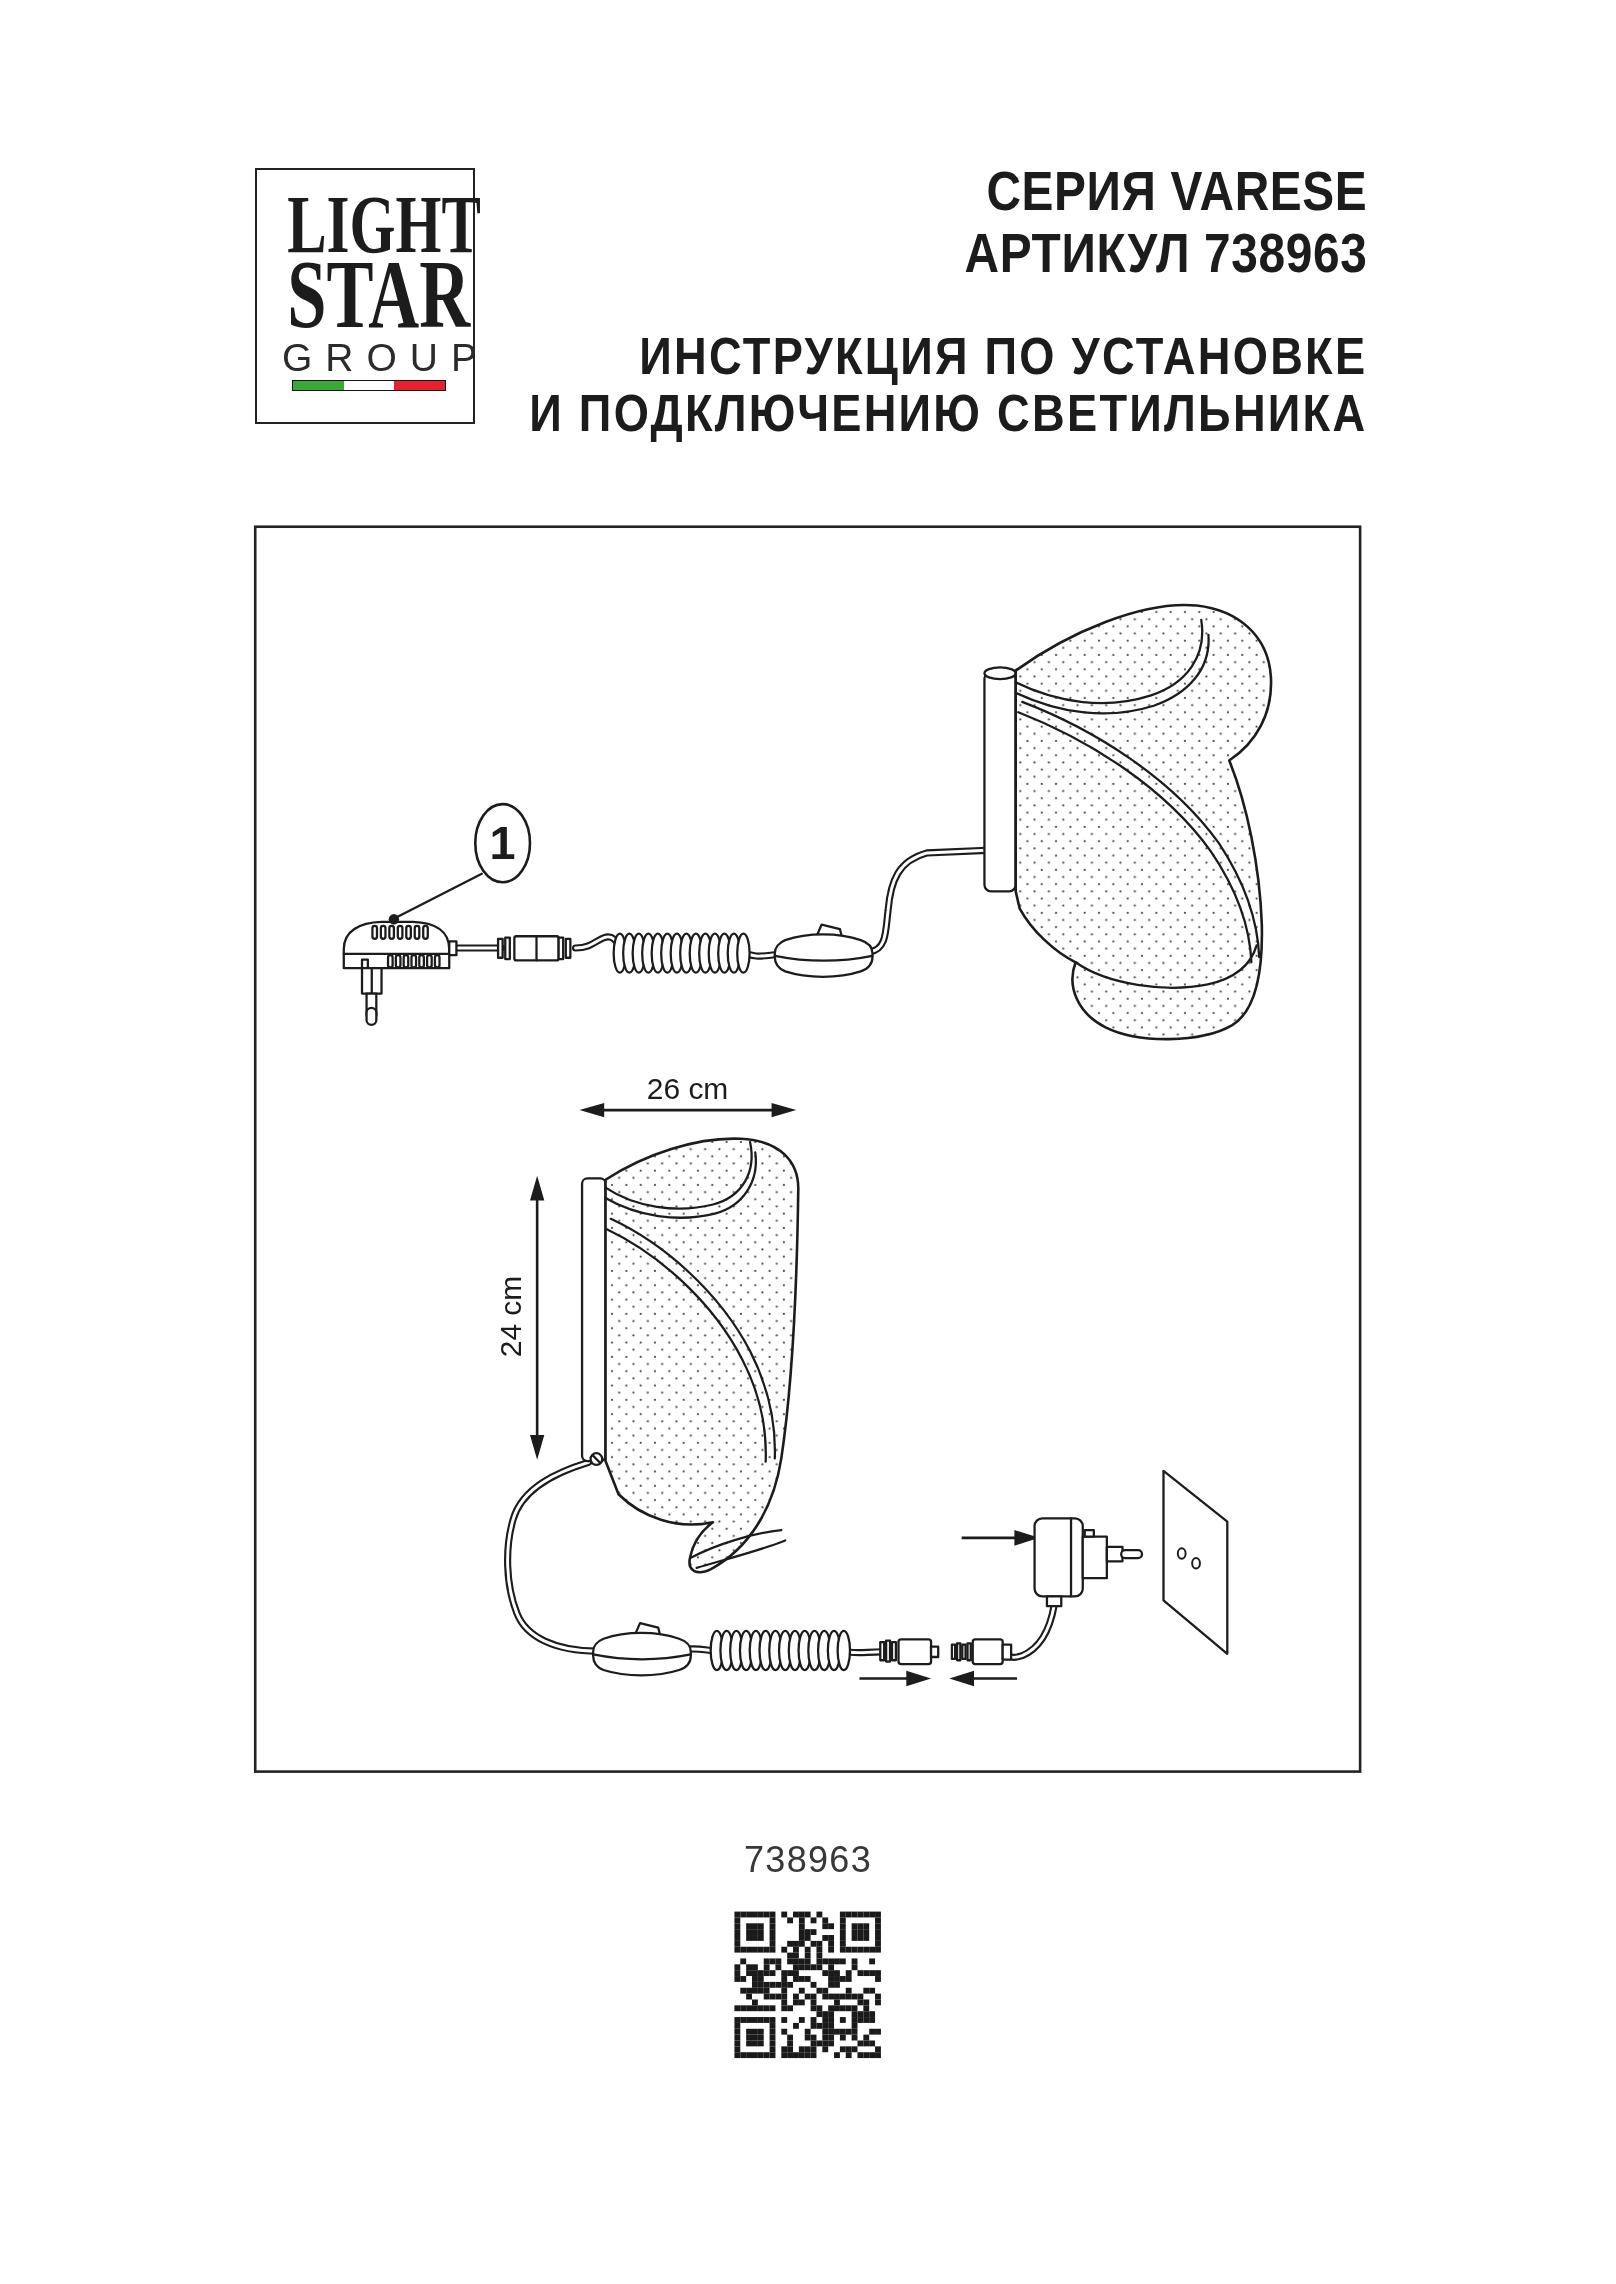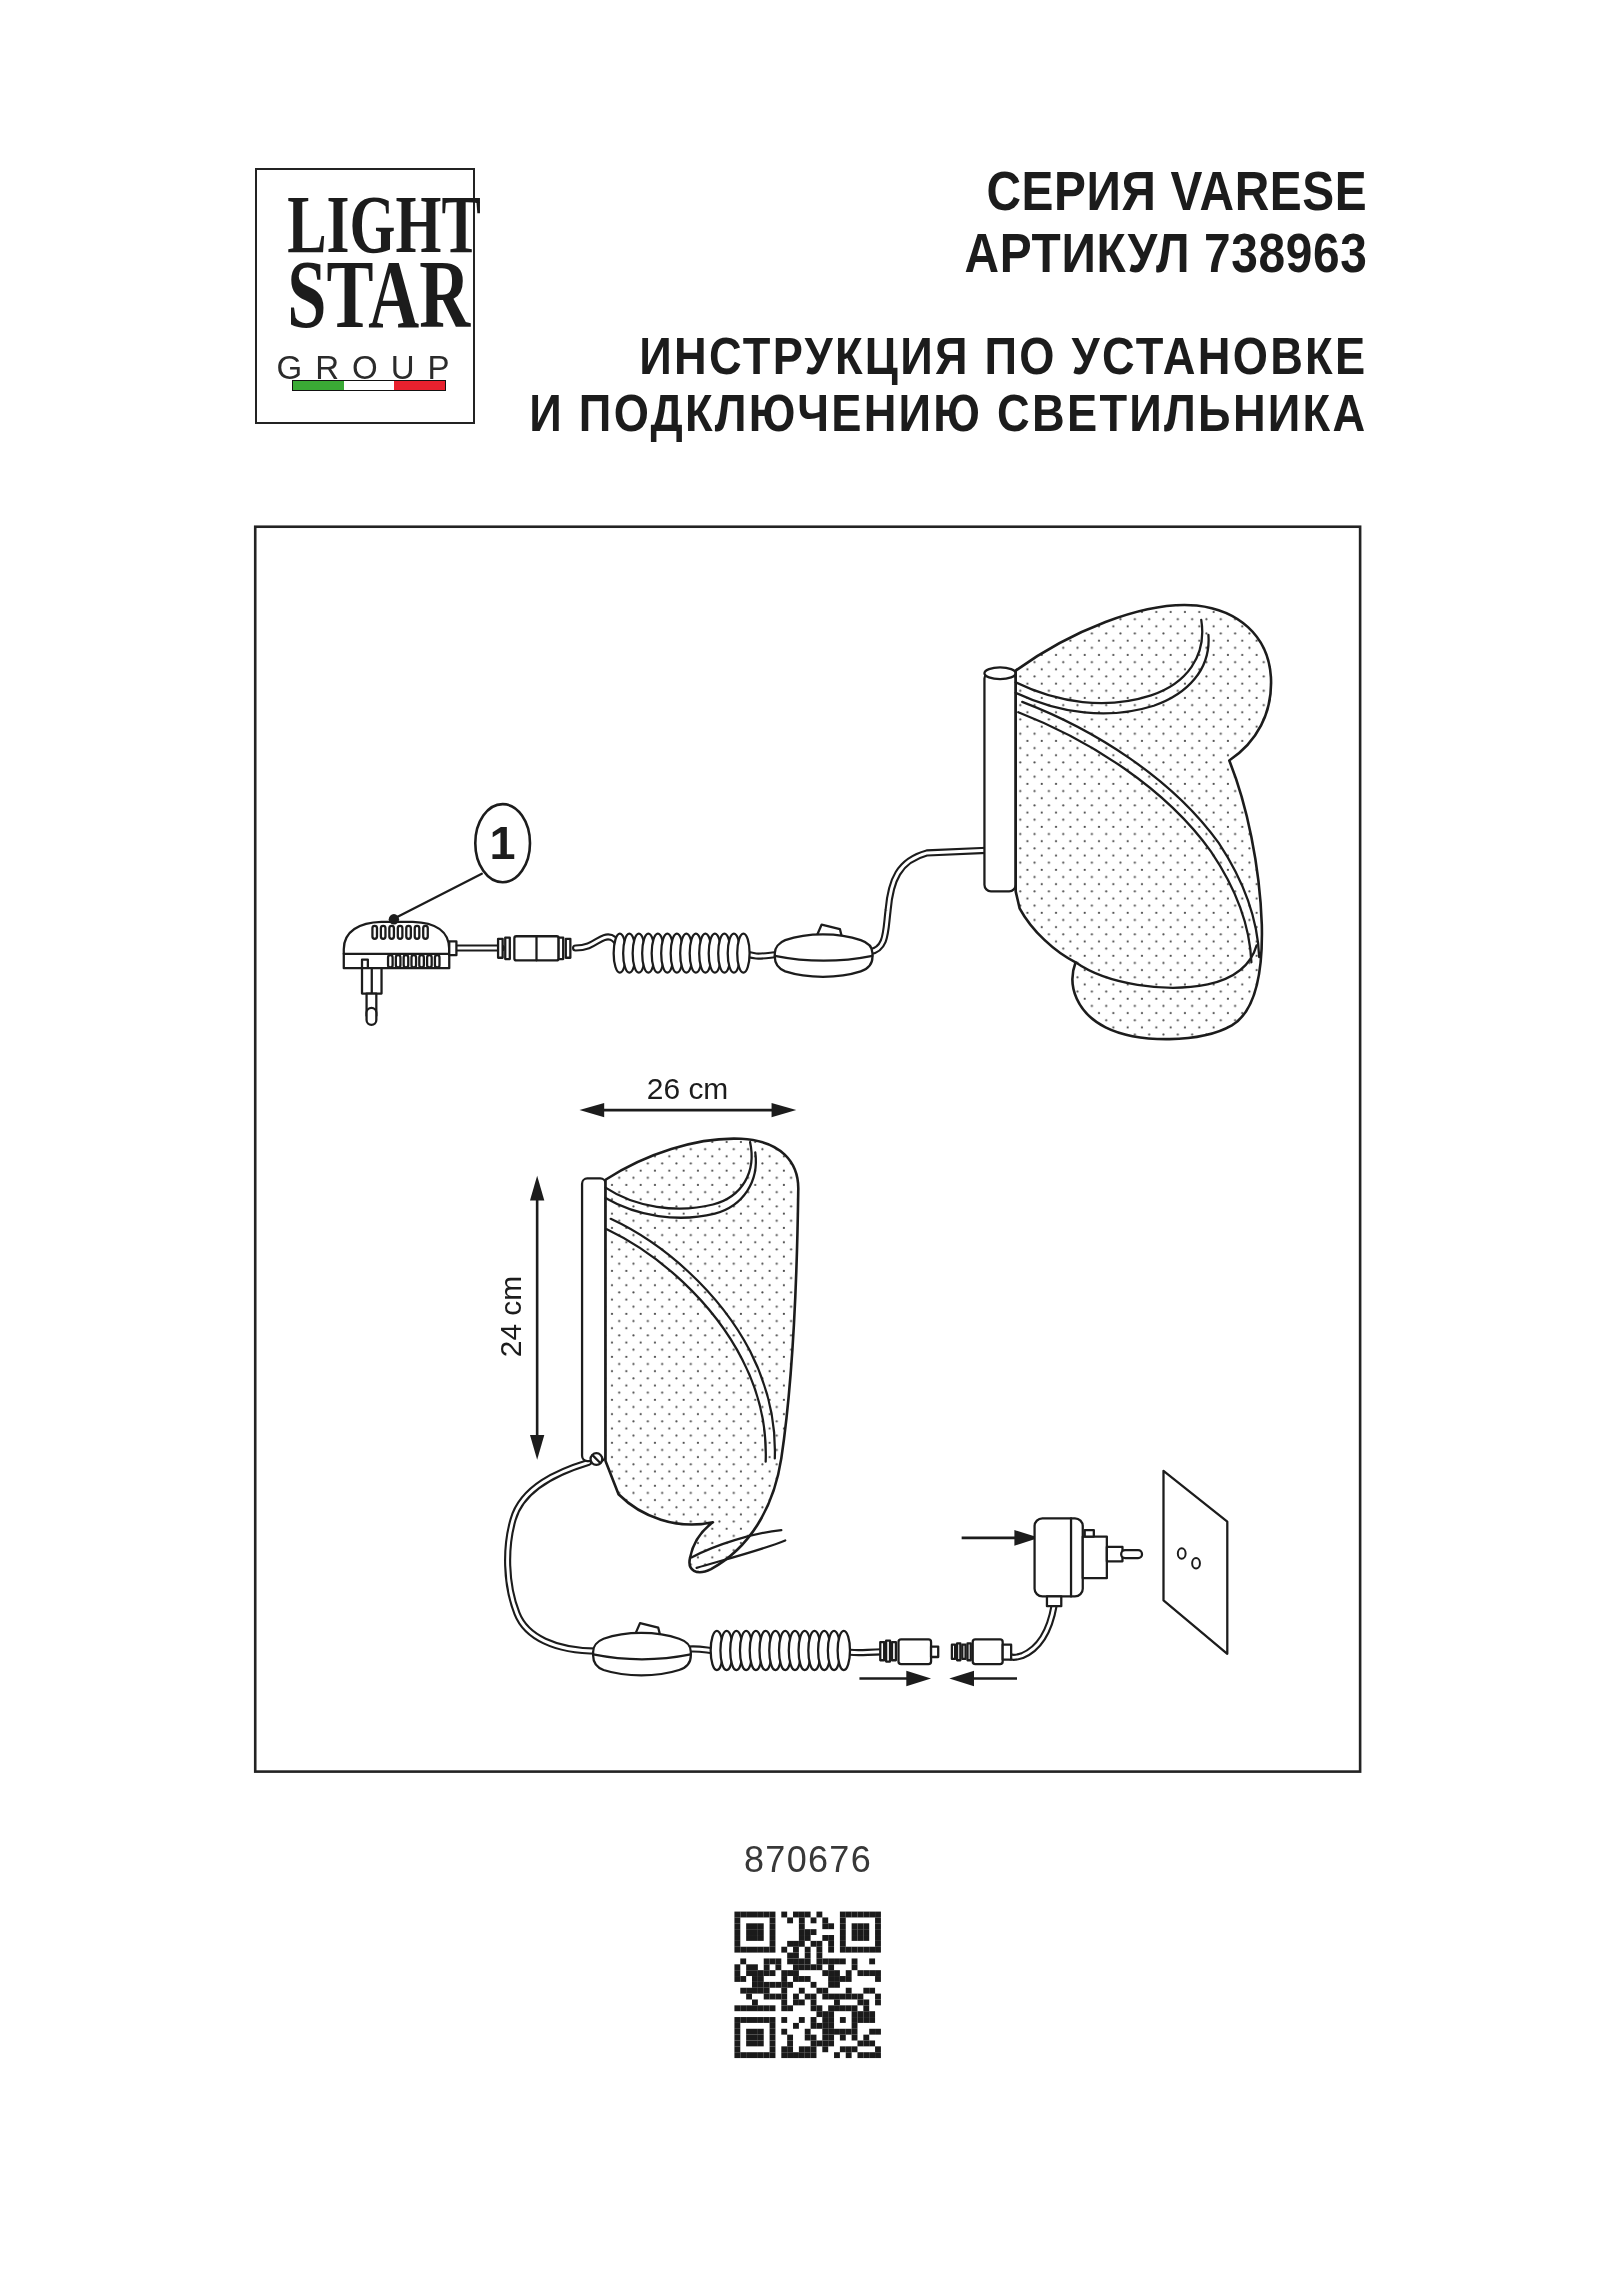--- a/index.html
+++ b/index.html
@@ -6,21 +6,21 @@
   #page{position:relative;width:1616px;height:2284px;background:#ffffff;overflow:hidden;
         font-family:"Liberation Sans",sans-serif;color:#1c1c1c;}
   
   #logo-box{position:absolute;left:255px;top:168px;width:220px;height:256px;
             border:2.6px solid #232323;box-sizing:border-box;}
   .logo-line{position:absolute;left:0;right:0;text-align:center;white-space:nowrap;}
   #logo-light{top:22px;font-family:"Liberation Serif",serif;font-weight:bold;font-size:82px;
               line-height:65px;transform:scaleX(.72);}
   #logo-star{top:85px;font-family:"Liberation Serif",serif;font-weight:bold;font-size:98px;
              line-height:78px;transform:scaleX(.72);}
-  #logo-group{top:181px;font-size:33px;line-height:34px;letter-spacing:13px;padding-left:9px;
+  #logo-group{top:171px;font-size:39px;line-height:34px;letter-spacing:13px;padding-left:25px;
               font-weight:400;color:#2b2b2b;}
   #logo-flag{position:absolute;left:35px;top:210px;width:152px;height:9px;
              border:1.3px solid #111;display:flex;}
   #logo-flag span{flex:1;height:100%;}
   
   #header{position:absolute;top:160px;right:249px;text-align:right;
           transform:scaleX(.87);transform-origin:100% 0;font-weight:bold;white-space:nowrap;}
   .hdr-top{font-size:55px;line-height:62px;letter-spacing:0.7px;}
   #hdr-instr{margin-top:44px;font-size:52px;line-height:57px;letter-spacing:2.6px;}
   
@@ -610,15 +610,15 @@
         <rect x="117" y="216" width="9" height="9" fill="#1a1a1a"></rect>
         <rect x="153" y="216" width="9" height="9" fill="#1a1a1a"></rect>
         <rect x="171" y="216" width="9" height="9" fill="#1a1a1a"></rect>
         <rect x="189" y="216" width="9" height="9" fill="#1a1a1a"></rect>
         <rect x="198" y="216" width="9" height="9" fill="#1a1a1a"></rect>
         <rect x="207" y="216" width="9" height="9" fill="#1a1a1a"></rect>
         <rect x="216" y="216" width="9" height="9" fill="#1a1a1a"></rect>
       </g>
   </svg>
 
-  <div id="article-num">870676</div>
+  <div id="article-num">738963</div>
 </div>
 
 
 </body></html>

